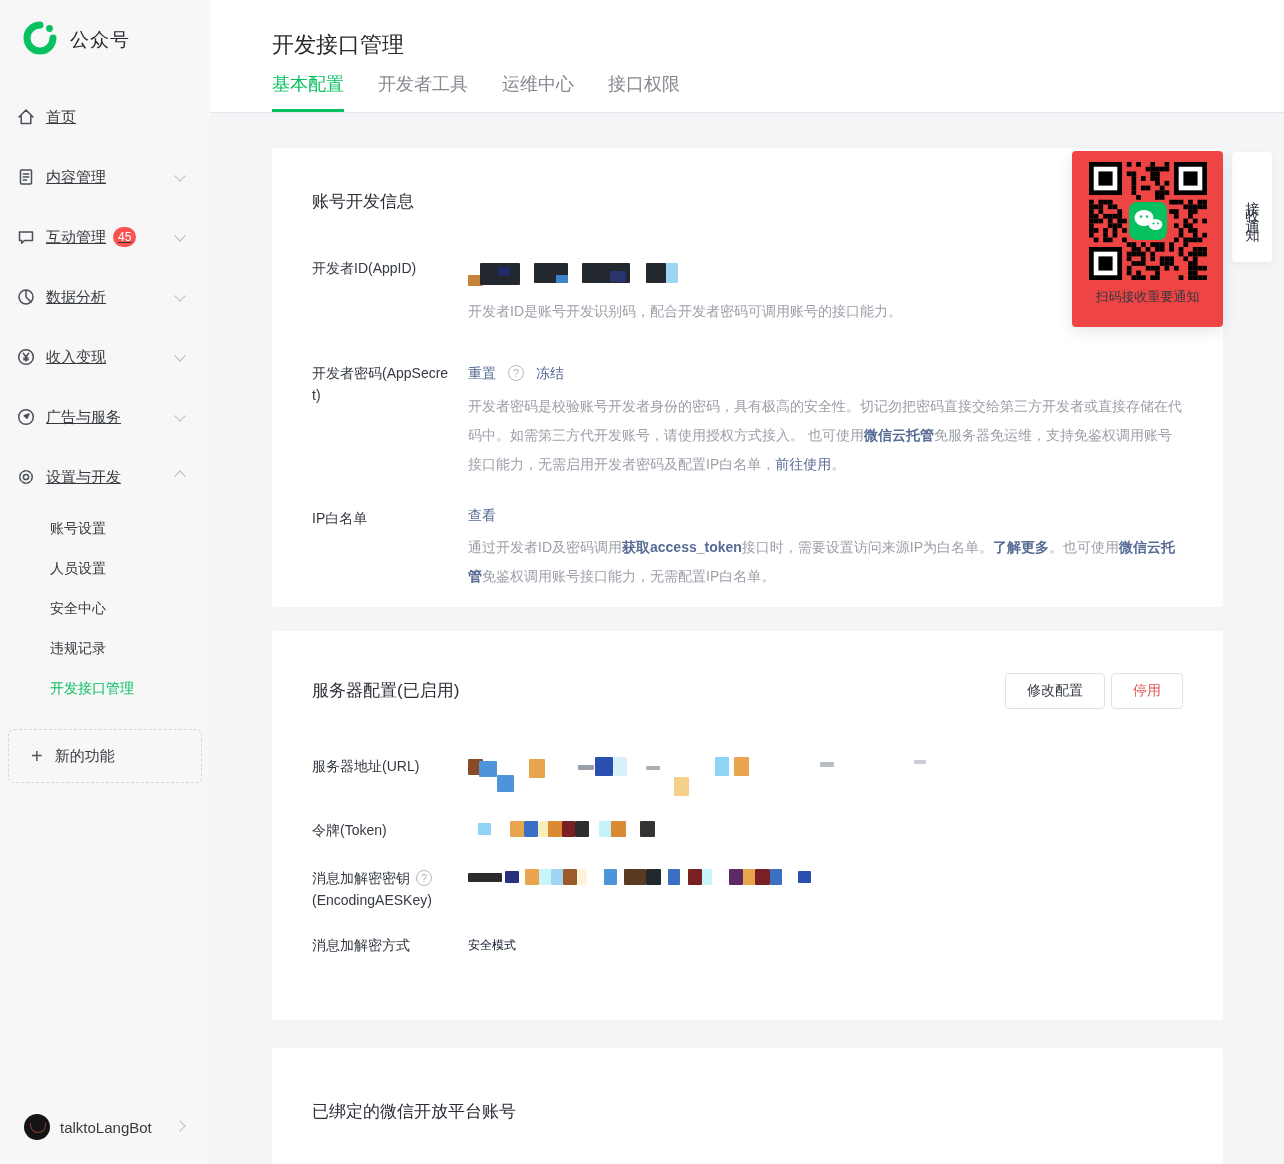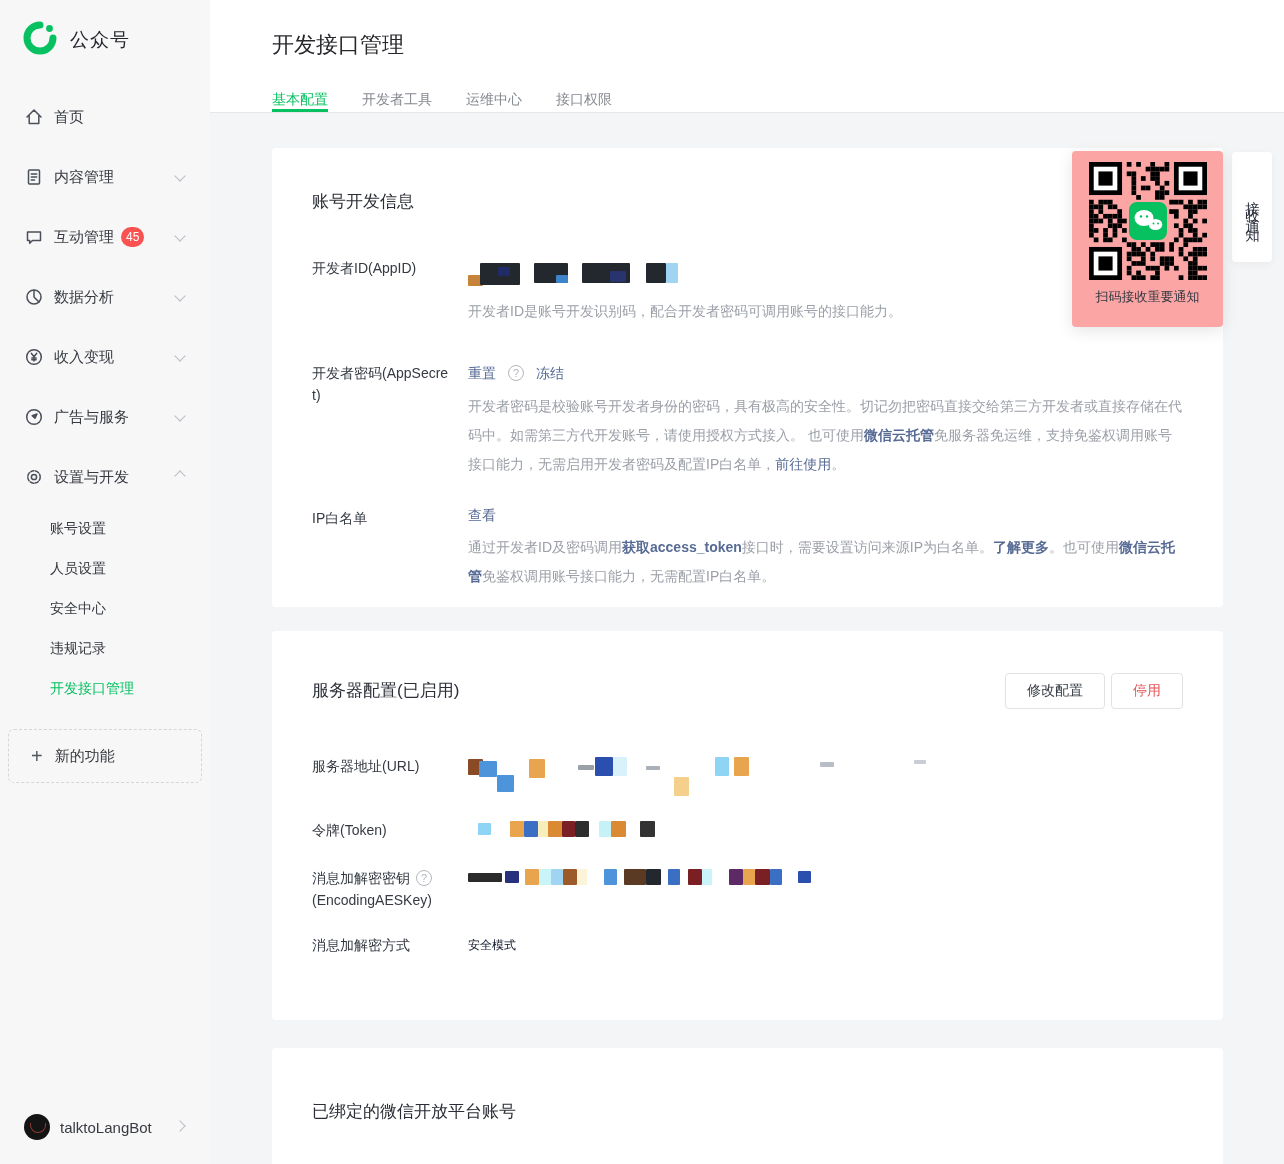--- a/index.html
+++ b/index.html
@@ -6,21 +6,21 @@
   html,body { width:1284px; height:1164px; overflow:hidden; }
   body {
     font-family:"Liberation Sans","DejaVu Sans",sans-serif;
     background:#f4f5f7; color:#353a42; position:relative; font-size:14px;
   }
   
   .sidebar { position:absolute; left:0; top:0; width:210px; height:1164px; background:#f7f7f8; z-index:5; }
   .logo-row { display:flex; align-items:center; gap:12px; padding:20px 0 0 22px; }
   .logo-row .brand { font-size:19px; color:#23262b; letter-spacing:1px; }
   .menu { margin-top:28px; }
-  .menu-item { position:relative; height:60px; display:flex; align-items:center; padding-left:24px; cursor:pointer; }
+  .menu-item { position:relative; height:60px; display:flex; align-items:center; padding-left:16px; cursor:pointer;text-decoration:underline; }
   .menu-item .mi-icon { width:20px; height:20px; margin-right:10px; display:inline-flex; }
   .menu-item .mi-label { font-size:15px; color:#373b40; }
   .chev { display:inline-block; width:8px; height:8px; border-right:1.6px solid #b9bdc5; border-bottom:1.6px solid #b9bdc5; }
   .chev.down { transform:rotate(45deg); }
   .chev.up { transform:rotate(-135deg); }
   .chev.right { transform:rotate(-45deg); }
   .menu-item .chev, .row-chev { position:absolute; right:26px; top:50%; margin-top:-5px; }
   .badge { display:inline-flex; align-items:center; justify-content:center; min-width:20px; height:20px; padding:0 5px; margin-left:7px; background:#fa5151; color:#fff; font-size:12px; border-radius:10px; }
   .submenu { margin-top:2px; }
   .submenu-item { height:40px; display:flex; align-items:center; padding-left:50px; font-size:14px; color:#373b40; cursor:pointer; }
@@ -32,21 +32,21 @@
   .bottom-row { position:relative; height:46px; display:flex; align-items:center; padding-left:24px; cursor:pointer; }
   .bottom-row .mi-icon { width:20px; height:20px; margin-right:10px; display:inline-flex; }
   .bottom-row .mi-label { font-size:15px; color:#373b40; }
   .avatar { width:26px; height:26px; border-radius:50%; background:#141414; margin-right:10px; position:relative; overflow:hidden; flex:none; }
   .avatar::after { content:""; position:absolute; left:6px; top:9px; width:14px; height:9px; border:1.5px solid #8c3a34; border-top:none; border-radius:0 0 8px 8px; }
   
   .main { position:absolute; left:210px; top:0; width:1074px; height:1164px; }
   .page-header { position:relative; height:113px; background:#fff; border-bottom:1px solid #e7e7eb; }
   .page-title { position:absolute; left:62px; top:30px; font-size:22px; font-weight:400; color:#27282c; }
   .tabs { position:absolute; left:62px; bottom:0; display:flex; gap:34px; }
-  .tab { font-size:14px; color:#84888f; border-bottom:3px solid transparent; cursor:pointer; }
+  .tab { font-size:18px; color:#84888f; padding-bottom:13px; border-bottom:3px solid transparent; cursor:pointer; }
   .tab.active { color:#07c160; border-bottom-color:#07c160; }
   
   .content { padding:35px 61px 0 62px; }
   .card { background:#fff; border-radius:4px; }
   .card h2 { font-size:17px; font-weight:400; color:#2b2e36; }
   .card1 { height:459px; padding:42px 40px 0 40px; overflow:hidden; }
   .frow { display:flex; }
   .flabel { width:156px; flex:none; padding-right:12px; font-size:14px; color:#353a42; line-height:22px; word-break:break-all; }
   .fvalue { flex:1; min-width:0; }
   .row-appid { margin-top:44px; }
@@ -71,21 +71,21 @@
   .btn.danger { color:#e15453; }
   .row-url { margin-top:46px; }
   .row-token { margin-top:22px; }
   .row-aes { margin-top:26px; }
   .row-method { margin-top:23px; }
   .plain-value { font-size:12px; color:#0f172a; line-height:22px; }
   .aes-l1 { display:flex; align-items:center; gap:6px; }
   
   .card3 { margin-top:28px; height:260px; padding:52px 40px 0 40px; }
   
-  .qr-popup { position:absolute; left:1072px; top:151px; width:151px; height:176px; background:#fca5a5; border-radius:4px; box-shadow:0 4px 16px rgba(0,0,0,.10); z-index:9; padding-top:11px; text-align:center; }
+  .qr-popup { position:absolute; left:1072px; top:151px; width:151px; height:176px; background:#ef4444; border-radius:4px; box-shadow:0 4px 16px rgba(0,0,0,.10); z-index:9; padding-top:11px; text-align:center; }
   .qr-box { width:118px; height:118px; margin:0 auto; position:relative; }
   .qr-caption { margin-top:8px; font-size:13px; color:#353a42; }
   .vtab { position:absolute; left:1232px; top:152px; width:40px; height:110px; background:#fff; border-radius:4px; box-shadow:0 2px 8px rgba(0,0,0,.05); z-index:8; display:flex; align-items:center; justify-content:center; cursor:pointer; }
   .vtab .vtext { writing-mode:vertical-rl; letter-spacing:9px; font-size:14.5px; color:#2e3340; }
   svg.icon { stroke:#4a4f58; fill:none; stroke-width:1.5; stroke-linecap:round; stroke-linejoin:round; }
 </style>
 </head>
 <body>
 
 <aside class="sidebar">

